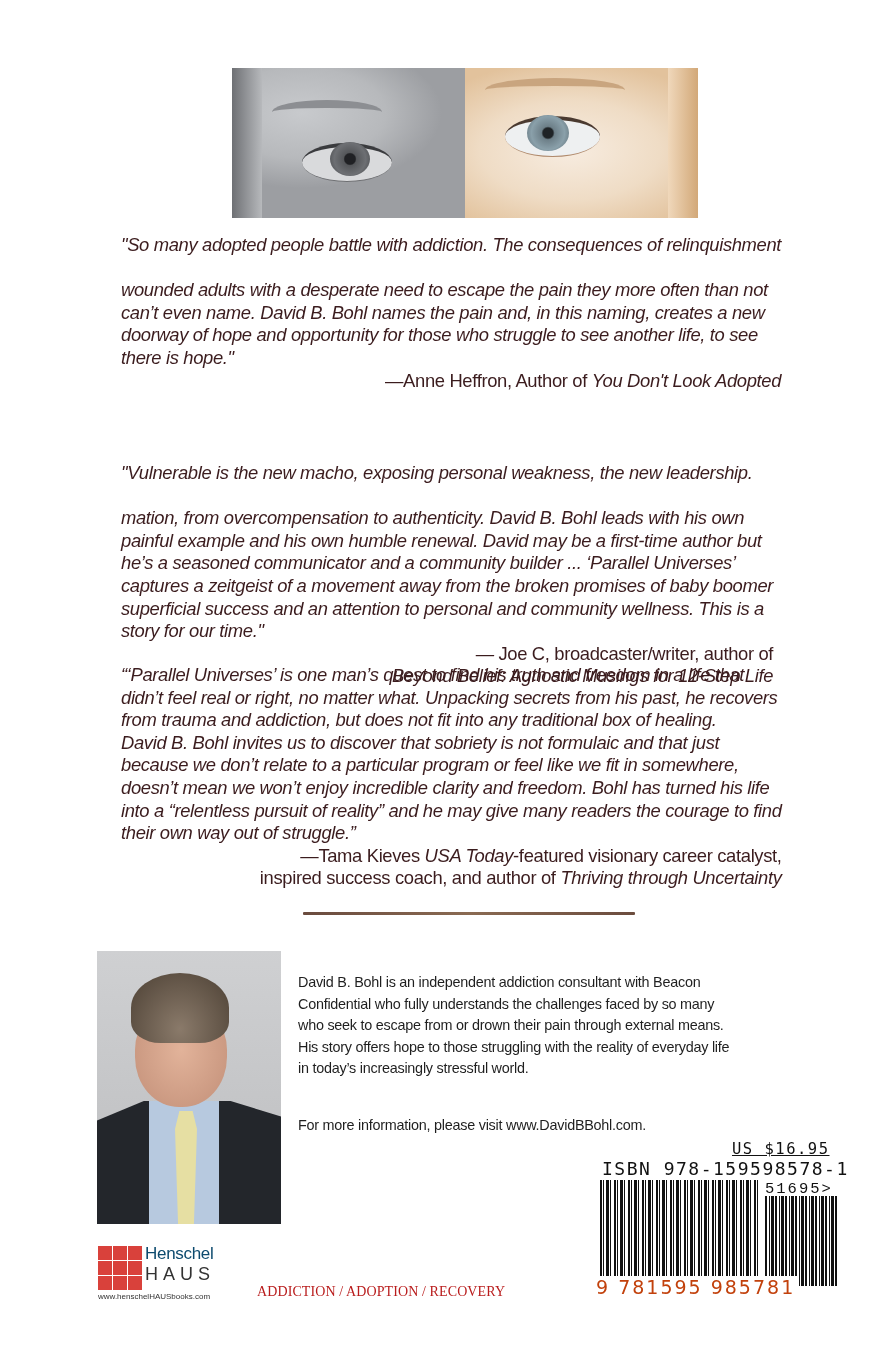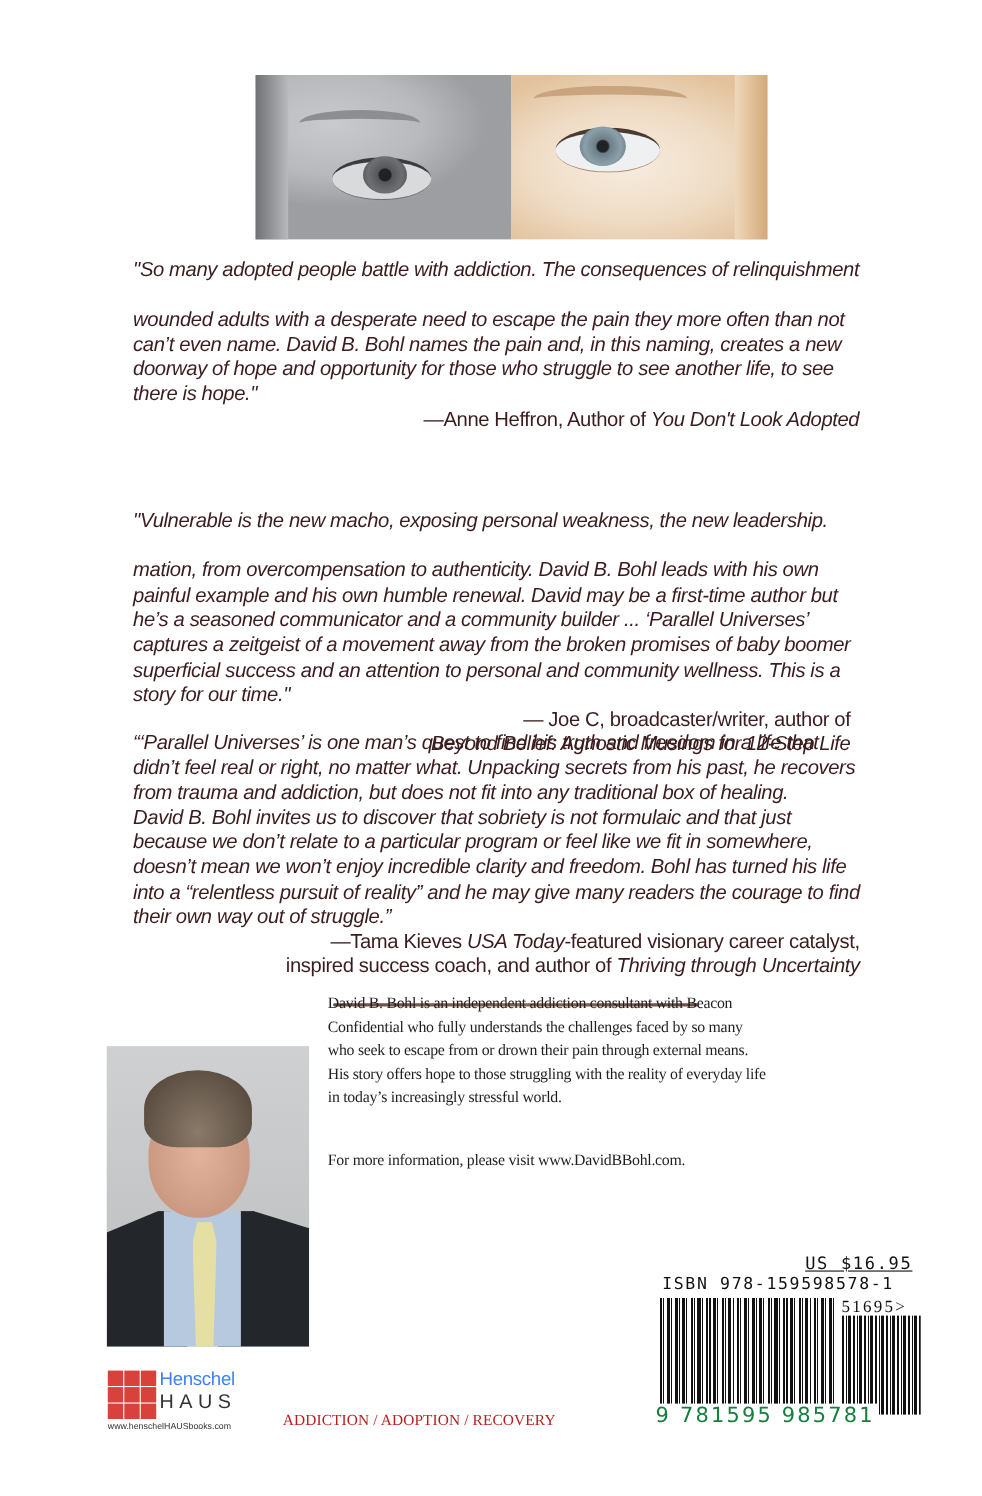--- a/index.html
+++ b/index.html
@@ -35,37 +35,37 @@
   .divider { position:absolute; left:303px; top:912px; width:332px; height:3px; background:linear-gradient(90deg,#6a4b3e,#8a6a52 50%,#6b4c3e); border-radius:1px; }
 
   .photo { position:absolute; left:97px; top:951px; width:184px; height:273px; background:linear-gradient(180deg,#cfd0d2,#bcbdbf); overflow:hidden; }
   .photo .hair { position:absolute; left:34px; top:22px; width:98px; height:70px; background:radial-gradient(ellipse at 50% 80%,#8a7a6a,#4c4034); border-radius:50% 50% 30% 30%; }
   .photo .face { position:absolute; left:38px; top:52px; width:92px; height:104px; background:radial-gradient(ellipse at 50% 45%,#e2b39a,#c28f78); border-radius:45% 45% 48% 48%; }
   .photo .shirt { position:absolute; left:52px; top:150px; width:70px; height:130px; background:#b7c9df; }
   .photo .tie { position:absolute; left:78px; top:160px; width:22px; height:120px; background:#e6dfa3; clip-path:polygon(20% 0,80% 0,100% 15%,85% 100%,15% 100%,0 15%); }
   .photo .suit-l { position:absolute; left:0; top:150px; width:78px; height:130px; background:#23262b; clip-path:polygon(0 15%,60% 0,75% 0,95% 100%,0 100%); }
   .photo .suit-r { position:absolute; right:0; top:150px; width:84px; height:130px; background:#23262b; clip-path:polygon(25% 0,40% 0,100% 12%,100% 100%,0 100%); }
 
-  .bio { position:absolute; left:298px; top:902px; width:560px; color:#1f1f1f; font-family:Liberation Serif, serif; font-size:14.4px; line-height:21.6px; letter-spacing:-0.25px; }
+  .bio { position:absolute; left:298px; top:972px; width:560px; color:#1f1f1f; font-family:Liberation Sans, sans-serif; font-size:14.4px; line-height:21.6px; letter-spacing:-0.25px; }
   .bio p { margin:0; }
   .bio .visit { margin-top:35px; }
 
   .price { position:absolute; left:732px; top:1140px; font-family:"DejaVu Sans Mono", monospace; font-size:15.5px; letter-spacing:1.5px; color:#111;text-decoration:underline; }
-  .isbn { position:absolute; left:602px; top:1158px; font-family:"DejaVu Sans Mono", monospace; font-size:15px; letter-spacing:1.5px; color:#111; }
-  .addon-digits { position:absolute; left:765px; top:1180px; font-family:Liberation Serif, serif; font-size:15.5px; letter-spacing:2px; color:#111; }
+  .isbn { position:absolute; left:602px; top:1158px; font-family:"DejaVu Sans Mono", monospace; font-size:18px; letter-spacing:1.5px; color:#111; }
+  .addon-digits { position:absolute; left:765px; top:1180px; font-family:Liberation Mono, monospace; font-size:15.5px; letter-spacing:2px; color:#111; }
   .barcode { position:absolute; left:600px; top:1180px; width:160px; height:100px;
     background: repeating-linear-gradient(90deg,#111 0 2px,#fff 2px 3px,#111 3px 4px,#fff 4px 6px,#111 6px 9px,#fff 9px 10px,#111 10px 11px,#fff 11px 14px); }
   .addon-bars { position:absolute; left:765px; top:1196px; width:72px; height:90px;
     background: repeating-linear-gradient(90deg,#111 0 2px,#fff 2px 4px,#111 4px 5px,#fff 5px 6px,#111 6px 9px,#fff 9px 10px); }
-  .ean { position:absolute; left:592px; top:1276px; font-family:"DejaVu Sans", sans-serif; font-size:19px; letter-spacing:2px; color:#15803d; background:#fff; padding:0 4px; }
+  .ean { position:absolute; left:592px; top:1276px; font-family:"DejaVu Sans", sans-serif; font-size:19px; letter-spacing:2px; color:#c2410c; background:#fff; padding:0 4px; }
 
   .logo { position:absolute; left:98px; top:1246px; width:126px; height:54px; }
   .logo .blocks { position:absolute; left:0; top:0; width:44px; height:44px; display:grid; grid-template-columns:14px 14px 14px; grid-template-rows:14px 14px 14px; gap:1px; }
   .logo .blocks span { background:#d9413b; }
-  .logo .name1 { position:absolute; left:47px; top:-2px; font-family:"Liberation Sans", sans-serif; font-size:17px; color:#3b82f6; letter-spacing:-0.3px; }
+  .logo .name1 { position:absolute; left:47px; top:-2px; font-family:"Liberation Sans", sans-serif; font-size:17px; color:#0c4a6e; letter-spacing:-0.3px; }
   .logo .name2 { position:absolute; left:47px; top:18px; font-family:"Liberation Sans", sans-serif; font-size:18px; color:#333; letter-spacing:5px; }
   .logo .url { position:absolute; left:0; top:46px; font-family:"Liberation Sans", sans-serif; font-size:8px; color:#333; white-space:nowrap; }
   .categories { position:absolute; left:257px; top:1284px; font-family:"Liberation Serif", serif; font-size:14px; color:#b91c1c; letter-spacing:0.1px; }
 </style>
 </head>
 <body>
 
 <div class="hero">
   <div class="half left">
     <div class="brow-l"></div>

